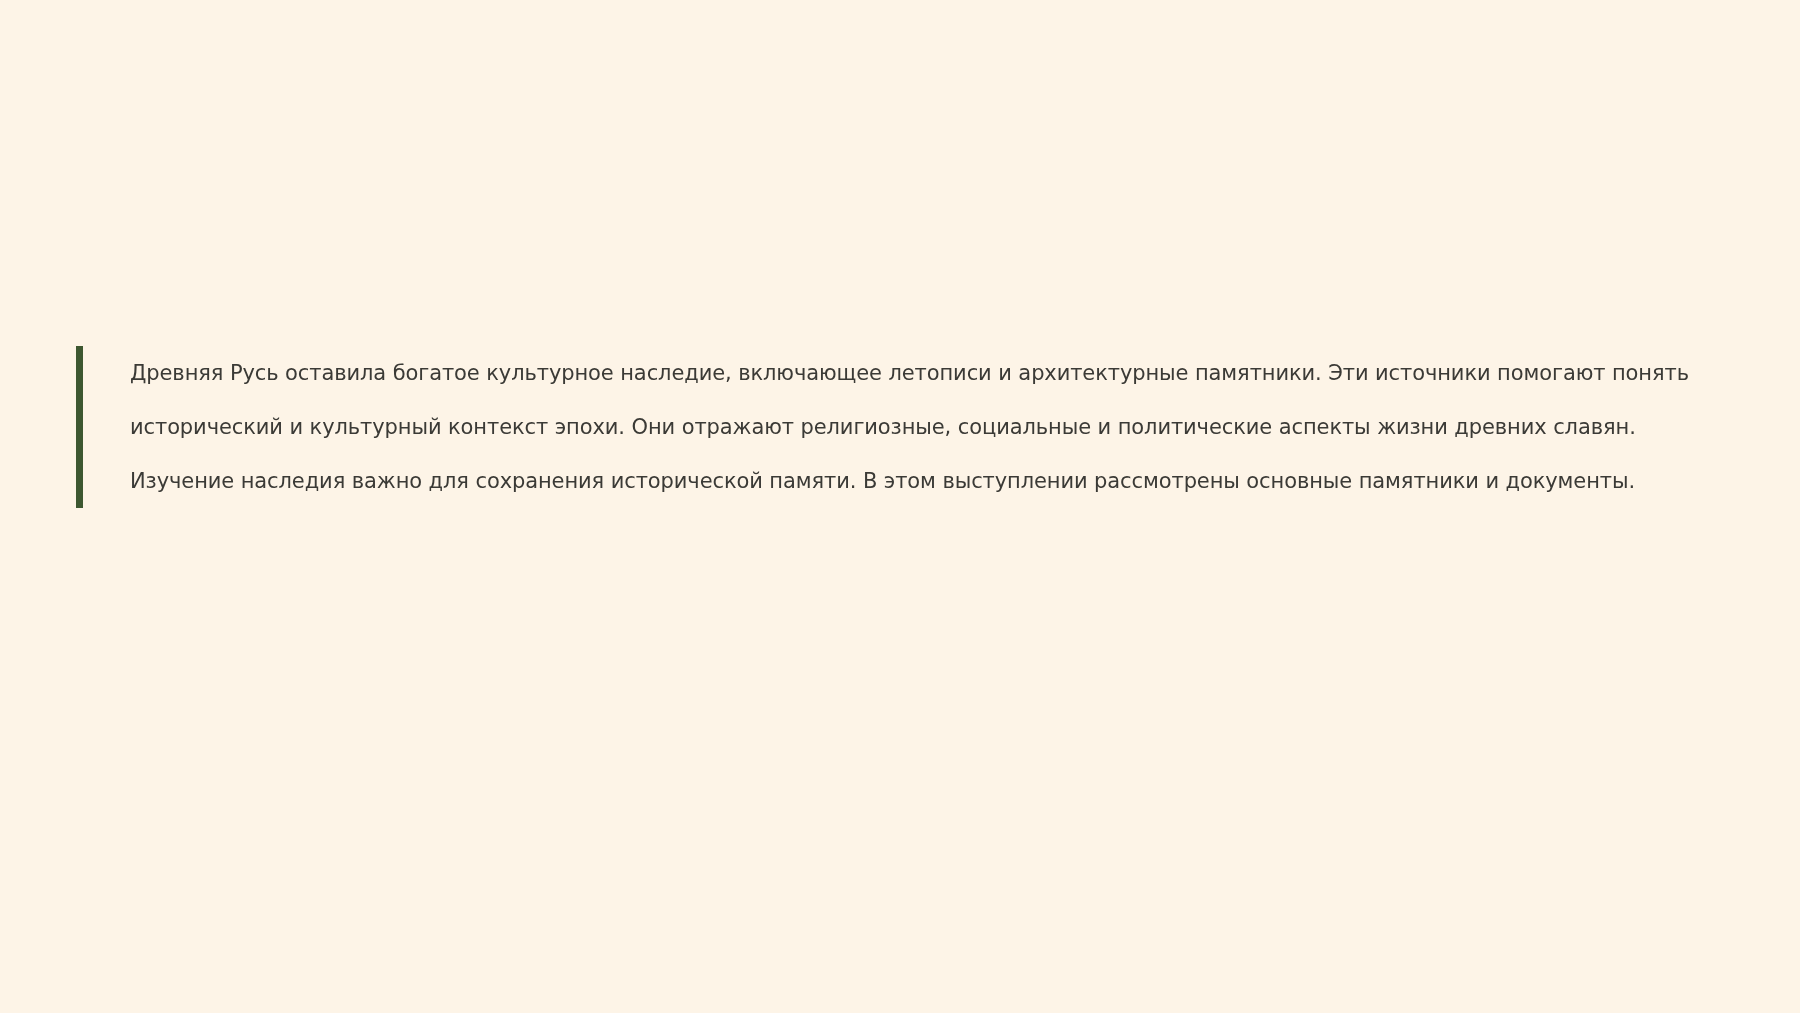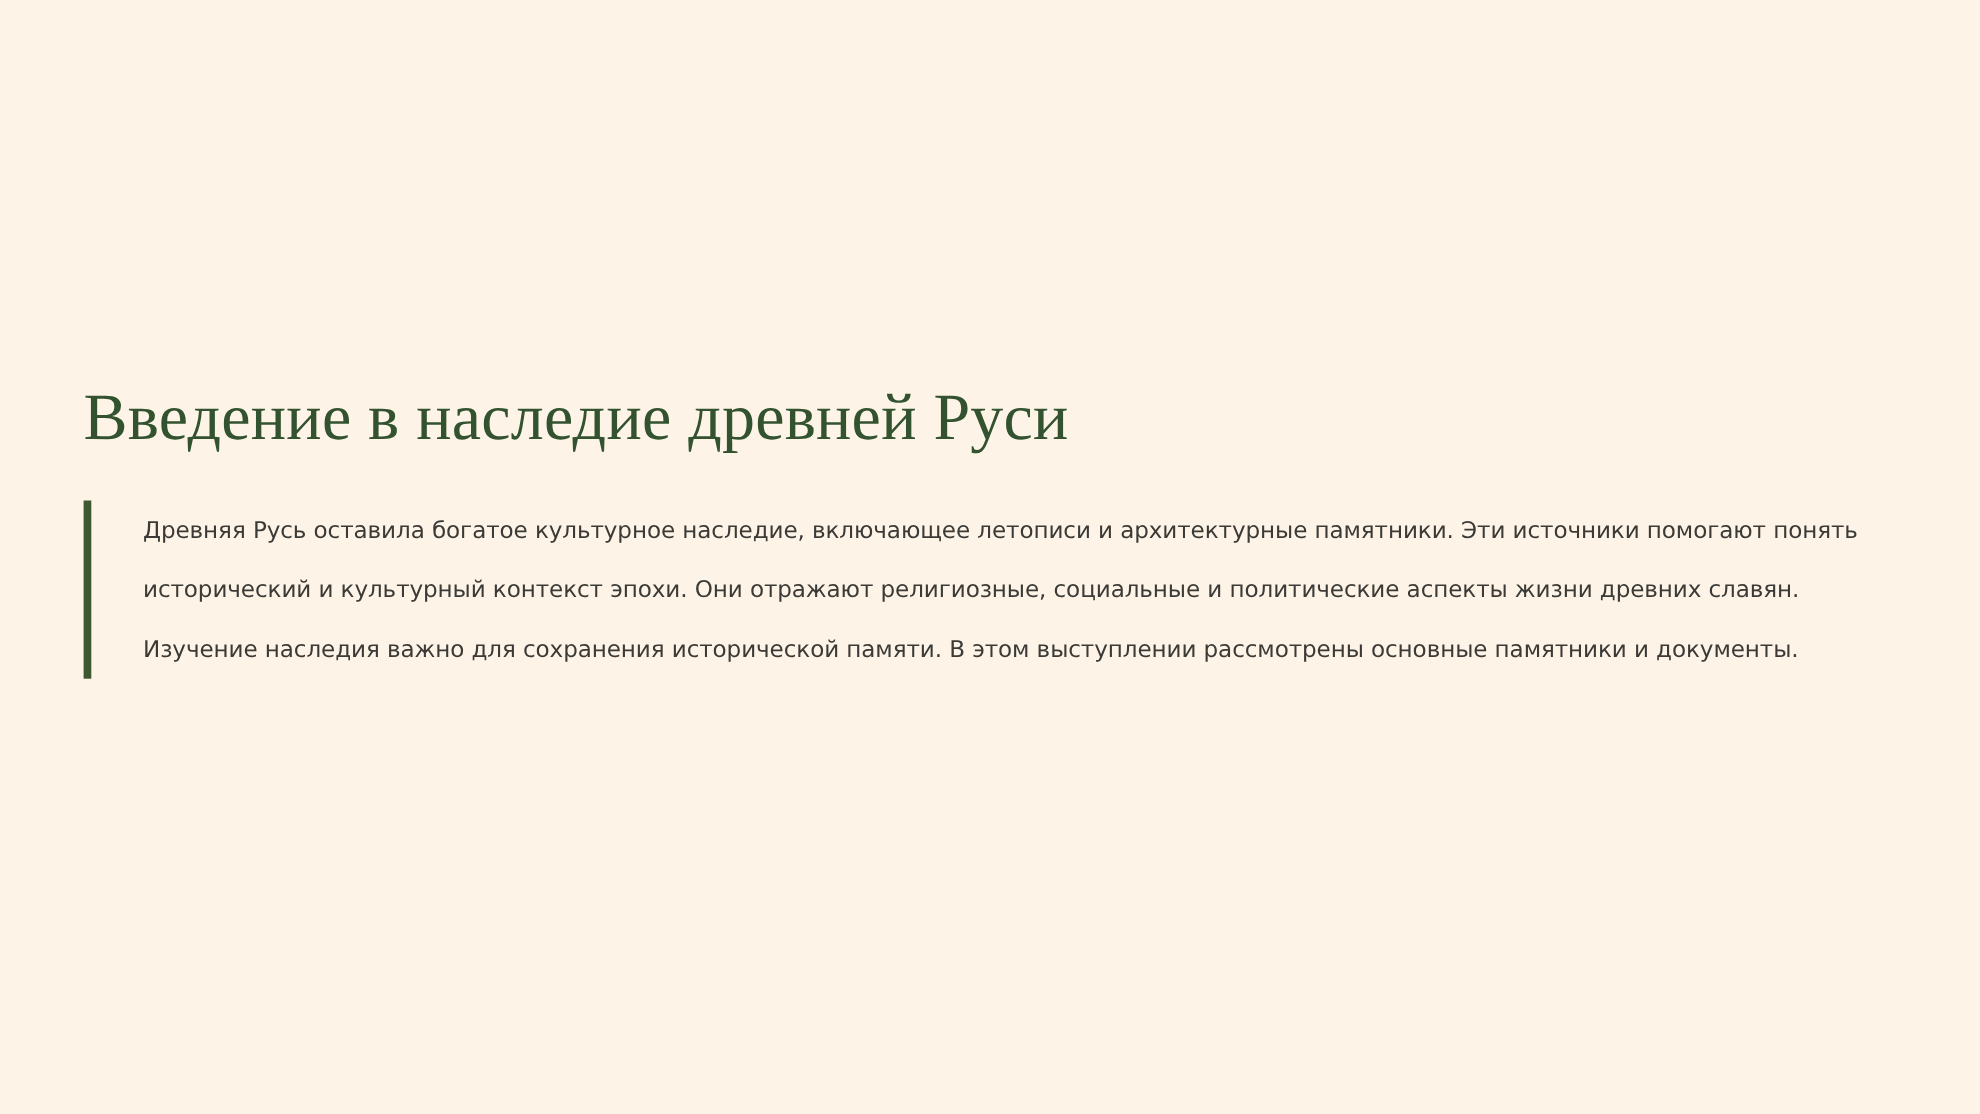--- a/index.html
+++ b/index.html
@@ -59,21 +59,20 @@
     font-weight: 400;
   }
 </style>
 </head>
 <body>
 
 <div class="slide">
 
   <div class="content-block">
 
-    <h1 class="slide-title">Введение в наследие древней Руси</h1>
 
     <div class="body-wrap">
       <div class="accent-bar"></div>
       <p class="body-text">Древняя Русь оставила богатое культурное наследие, включающее летописи и архитектурные памятники. Эти источники помогают понять исторический и культурный контекст эпохи. Они отражают религиозные, социальные и политические аспекты жизни древних славян. Изучение наследия важно для сохранения исторической памяти. В этом выступлении рассмотрены основные памятники и документы.</p>
     </div>
 
   </div>
 
 </div>
 

